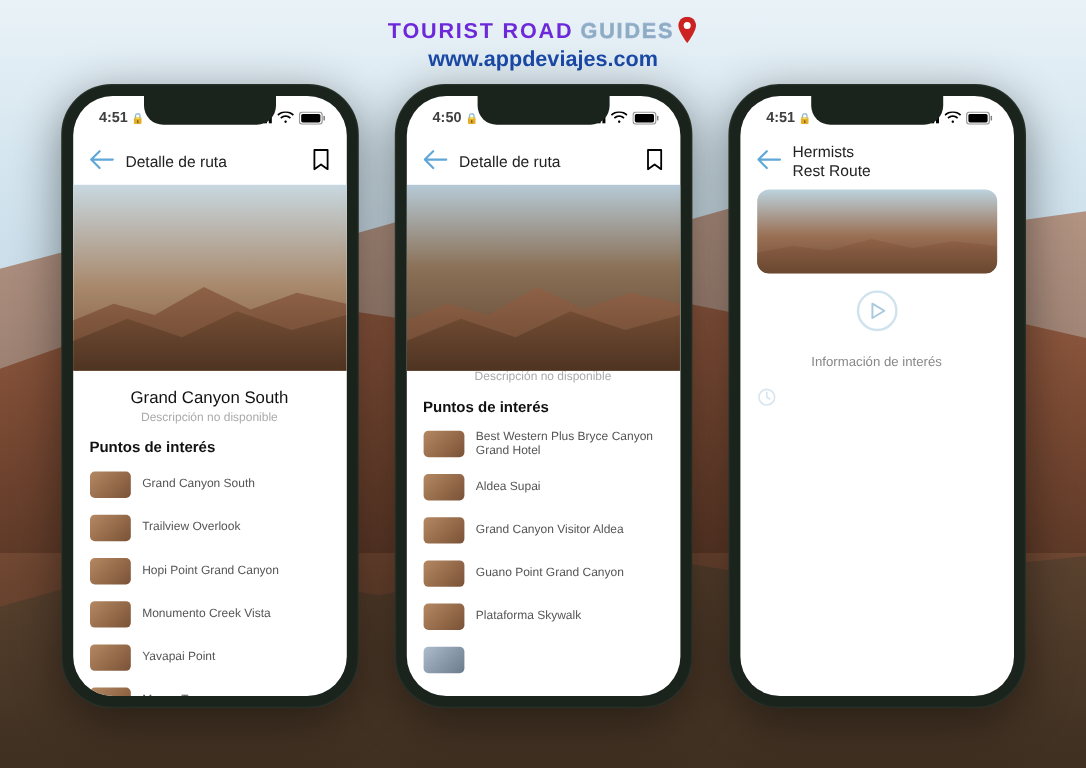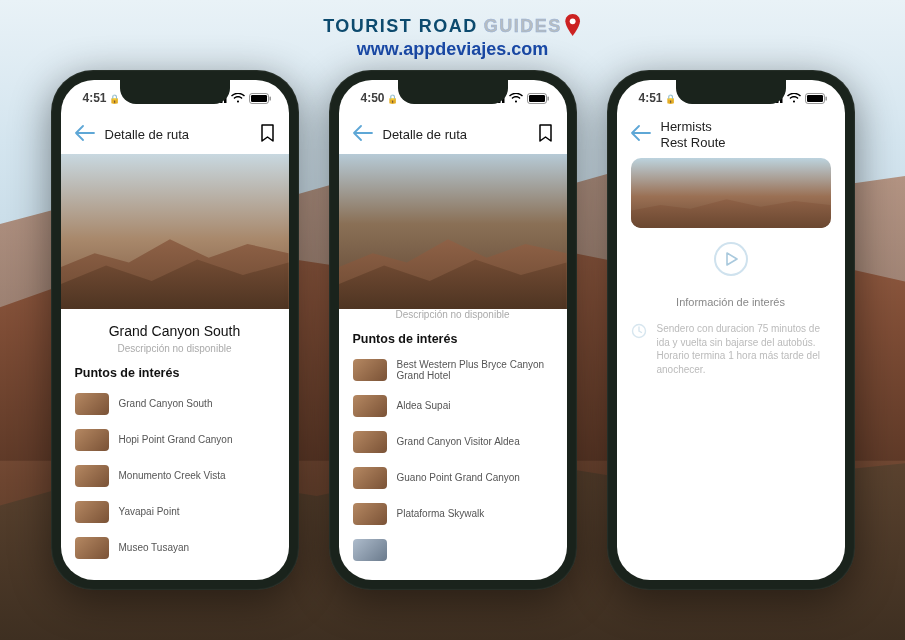--- a/index.html
+++ b/index.html
@@ -23,22 +23,22 @@
     clip-path: polygon(0 50%,12% 35%,25% 45%,40% 25%,55% 40%,70% 20%,85% 35%,100% 25%,100% 100%,0 100%);
     opacity:0.7;
   }
   .fg { position:absolute; bottom:0;left:0;right:0;height:30%;
     background: linear-gradient(180deg,#5d4430 0%,#3e2f21 100%);
     clip-path: polygon(0 30%,15% 10%,35% 25%,55% 5%,75% 20%,100% 8%,100% 100%,0 100%);
   }
 
   .brand { position:absolute; top:14px; left:50%; transform:translateX(-50%); text-align:center; }
   .brand-top { font-weight:800; letter-spacing:1.5px; font-size:18px; }
-  .brand-top .t1 { color:#0c4a6e; }
-  .brand-top .t2 { color:#737373; -webkit-text-stroke:0.5px #1a4aa8; opacity:0.4; margin-left:6px;}
+  .brand-top .t1 { color:#6d28d9; }
+  .brand-top .t2 { color:#0c4a6e; -webkit-text-stroke:0.5px #1a4aa8; opacity:0.4; margin-left:6px;}
   .brand-url { color:#1a4aa8; font-weight:700; font-size:18px; margin-top:2px;}
   .pin { display:inline-block; width:18px;height:22px; position:relative; vertical-align:-4px; margin-left:2px;}
   .pin svg{width:100%;height:100%;}
 
   .phones { position:absolute; top:70px; left:0; right:0; display:flex; justify-content:center; gap:30px; }
 
   .phone {
     width:248px; height:520px;
     background:#1a231c;
     border-radius:42px;
@@ -175,20 +175,24 @@
       <div class="route-title">Grand Canyon South</div>
       <div class="route-desc">Descripción no disponible</div>
       <div class="section-h">Puntos de interés</div>
       <div class="poi-list">
         <div class="poi">
             <div class="poi-thumb"></div>
             <div class="poi-label">Grand Canyon South</div>
           </div>
         <div class="poi">
             <div class="poi-thumb"></div>
+            <div class="poi-label">Trailview Overlook</div>
+          </div>
+        <div class="poi">
+            <div class="poi-thumb"></div>
             <div class="poi-label">Hopi Point Grand Canyon</div>
           </div>
         <div class="poi">
             <div class="poi-thumb"></div>
             <div class="poi-label">Monumento Creek Vista</div>
           </div>
         <div class="poi">
             <div class="poi-thumb"></div>
             <div class="poi-label">Yavapai Point</div>
           </div>
@@ -304,18 +308,17 @@
               <path d="M3 1l10 6-10 6V1z" fill="none" stroke="currentColor" stroke-width="1.6" stroke-linejoin="round"></path>
             </svg>
         </div>
         <div class="play-label">Información de interés</div>
       </div>
       <div class="p3-info-row">
         <span class="info-ico"><svg viewBox="0 0 16 16">
               <circle cx="8" cy="8" r="6.5" fill="none" stroke="currentColor" stroke-width="1.4"></circle>
               <path d="M8 4v4l2.5 1.5" stroke="currentColor" stroke-width="1.4" fill="none" stroke-linecap="round"></path>
             </svg></span>
-        <div class="info-text">Sendero con duracion 75 minutos de ida y vuelta sin bajarse del autobús. Horario termina 1 hora más tarde del anochecer.</div>
       </div>
     </div>
   </div>
 
 </div>
 
 </body></html>

